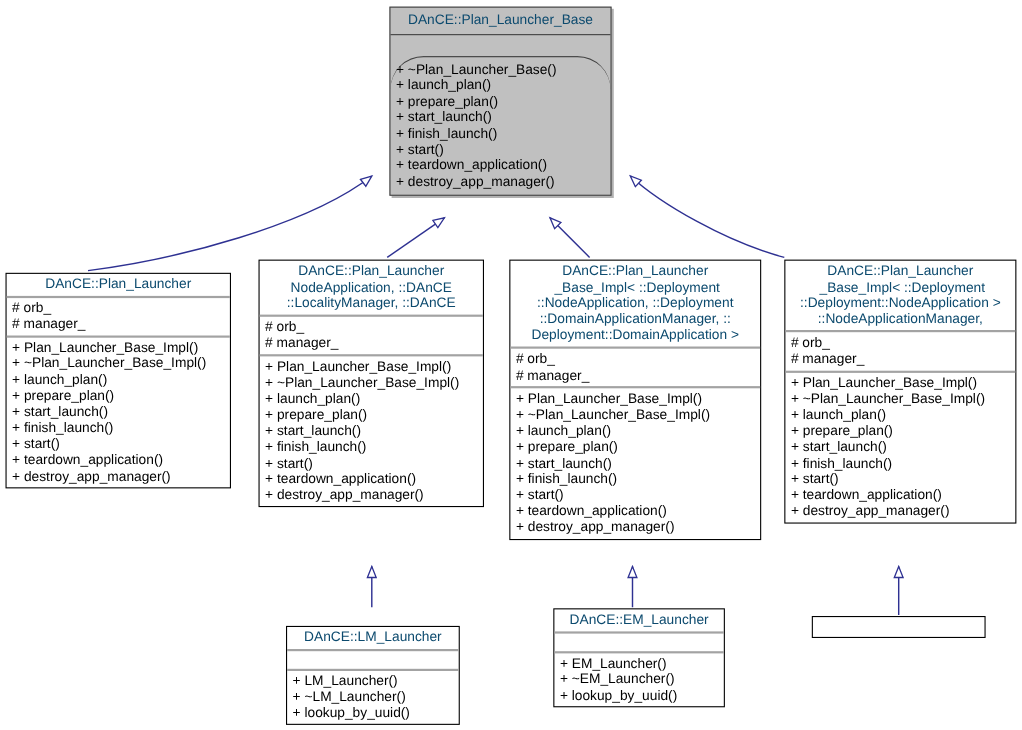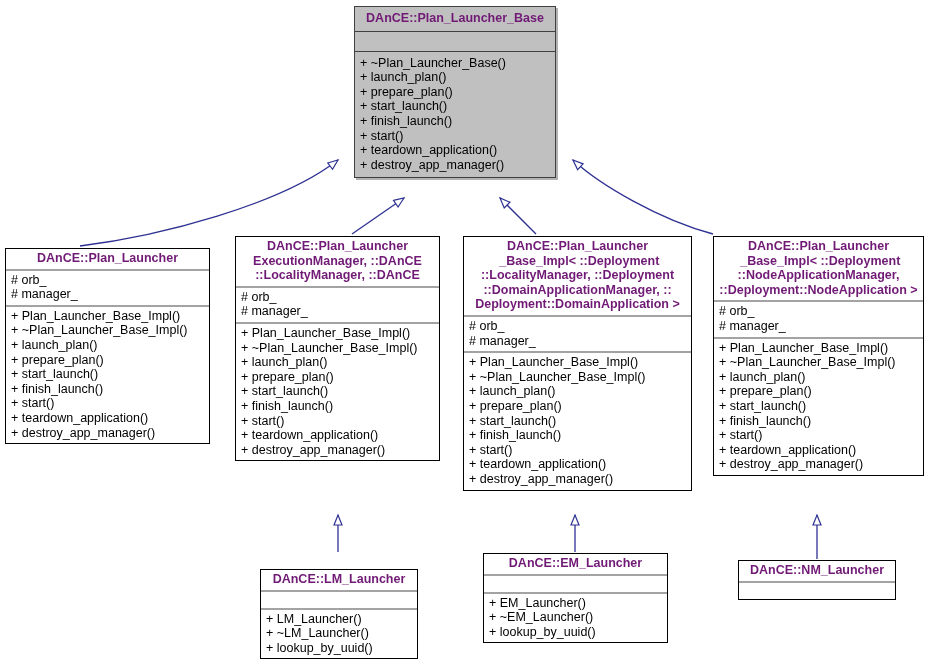--- a/index.html
+++ b/index.html
@@ -45,50 +45,49 @@
   .compartment + .compartment {
     border-top: 2px solid #a3a3a3;
   }
   .uml-class.root .compartment + .compartment {
     border-top: 1px solid #404040;
   }
   .c-title {
     text-align: center;
     font-size: 12.5px;
     line-height: 14.6px;
-    color: #701a75;
+    color: #0c4a6e;
     white-space: pre;
-    font-weight: bold;
   }
   .c-attrs, .c-ops {
     font-size: 12.5px;
     line-height: 14.6px;
     color: #000000;
     text-align: left;
     white-space: pre;
   }
   .c-empty {
     height: 17px;
   }
   .row {
     white-space: pre;
   }
   
   #n-base       { left: 354px; top: 6px;   width: 202px; }
   #n-base .c-title   { padding-top: 4px; padding-bottom: 5px; }
   #n-base .c-empty   { height: 20px; }
-  #n-base .c-ops     { padding-top: 4px; padding-bottom: 5px; }
+  #n-base .c-ops     { padding-top: 4px; padding-bottom: 5px; border-radius: 30px; }
 
   #n-impl-mgr   { left: 5px;   top: 248px; width: 205px; }
   #n-impl-lm    { left: 235px; top: 236px; width: 205px; }
   #n-impl-em    { left: 463px; top: 236px; width: 229px; }
   #n-impl-nm    { left: 713px; top: 236px; width: 211px; }
 
   #n-lm         { left: 260px; top: 569px; width: 158px; }
-  #n-em         { left: 483px; top: 553px; width: 185px; }
+  #n-em         { left: 503px; top: 553px; width: 156px; }
   #n-nm         { left: 738px; top: 560px; width: 158px; }
 
   #n-lm .c-empty, #n-em .c-empty, #n-nm .c-empty { height: 18px; }
 </style>
 </head>
 <body>
 
 <div id="diagram">
 
   <svg class="edges" viewBox="0 0 929 664" xmlns="http://www.w3.org/2000/svg">
@@ -119,47 +118,46 @@
     <div class="compartment c-ops"><div class="row">+ ~Plan_Launcher_Base()</div><div class="row">+ launch_plan()</div><div class="row">+ prepare_plan()</div><div class="row">+ start_launch()</div><div class="row">+ finish_launch()</div><div class="row">+ start()</div><div class="row">+ teardown_application()</div><div class="row">+ destroy_app_manager()</div></div>
   </div>
 
   <div class="uml-class" id="n-impl-mgr">
     <div class="compartment c-title"><div class="row">DAnCE::Plan_Launcher</div></div>
     <div class="compartment c-attrs"><div class="row"># orb_</div><div class="row"># manager_</div></div>
     <div class="compartment c-ops"><div class="row">+ Plan_Launcher_Base_Impl()</div><div class="row">+ ~Plan_Launcher_Base_Impl()</div><div class="row">+ launch_plan()</div><div class="row">+ prepare_plan()</div><div class="row">+ start_launch()</div><div class="row">+ finish_launch()</div><div class="row">+ start()</div><div class="row">+ teardown_application()</div><div class="row">+ destroy_app_manager()</div></div>
   </div>
 
   <div class="uml-class" id="n-impl-lm">
-    <div class="compartment c-title"><div class="row">DAnCE::Plan_Launcher</div><div class="row">ExecutionManager, ::DAnCE</div><div class="row">::LocalityManager, ::DAnCE</div></div>
+    <div class="compartment c-title"><div class="row">DAnCE::Plan_Launcher</div><div class="row">NodeApplication, ::DAnCE</div><div class="row">::LocalityManager, ::DAnCE</div></div>
     <div class="compartment c-attrs"><div class="row"># orb_</div><div class="row"># manager_</div></div>
     <div class="compartment c-ops"><div class="row">+ Plan_Launcher_Base_Impl()</div><div class="row">+ ~Plan_Launcher_Base_Impl()</div><div class="row">+ launch_plan()</div><div class="row">+ prepare_plan()</div><div class="row">+ start_launch()</div><div class="row">+ finish_launch()</div><div class="row">+ start()</div><div class="row">+ teardown_application()</div><div class="row">+ destroy_app_manager()</div></div>
   </div>
 
   <div class="uml-class" id="n-impl-em">
-    <div class="compartment c-title"><div class="row">DAnCE::Plan_Launcher</div><div class="row"> _Base_Impl&lt; ::Deployment</div><div class="row">::LocalityManager, ::Deployment</div><div class="row">::DomainApplicationManager, ::</div><div class="row">Deployment::DomainApplication &gt;</div></div>
+    <div class="compartment c-title"><div class="row">DAnCE::Plan_Launcher</div><div class="row"> _Base_Impl&lt; ::Deployment</div><div class="row">::NodeApplication, ::Deployment</div><div class="row">::DomainApplicationManager, ::</div><div class="row">Deployment::DomainApplication &gt;</div></div>
     <div class="compartment c-attrs"><div class="row"># orb_</div><div class="row"># manager_</div></div>
     <div class="compartment c-ops"><div class="row">+ Plan_Launcher_Base_Impl()</div><div class="row">+ ~Plan_Launcher_Base_Impl()</div><div class="row">+ launch_plan()</div><div class="row">+ prepare_plan()</div><div class="row">+ start_launch()</div><div class="row">+ finish_launch()</div><div class="row">+ start()</div><div class="row">+ teardown_application()</div><div class="row">+ destroy_app_manager()</div></div>
   </div>
 
   <div class="uml-class" id="n-impl-nm">
-    <div class="compartment c-title"><div class="row">DAnCE::Plan_Launcher</div><div class="row"> _Base_Impl&lt; ::Deployment</div><div class="row">::NodeApplicationManager,</div><div class="row">::Deployment::NodeApplication &gt;</div></div>
+    <div class="compartment c-title"><div class="row">DAnCE::Plan_Launcher</div><div class="row"> _Base_Impl&lt; ::Deployment</div><div class="row">::Deployment::NodeApplication &gt;</div><div class="row">::NodeApplicationManager,</div></div>
     <div class="compartment c-attrs"><div class="row"># orb_</div><div class="row"># manager_</div></div>
     <div class="compartment c-ops"><div class="row">+ Plan_Launcher_Base_Impl()</div><div class="row">+ ~Plan_Launcher_Base_Impl()</div><div class="row">+ launch_plan()</div><div class="row">+ prepare_plan()</div><div class="row">+ start_launch()</div><div class="row">+ finish_launch()</div><div class="row">+ start()</div><div class="row">+ teardown_application()</div><div class="row">+ destroy_app_manager()</div></div>
   </div>
 
   <div class="uml-class" id="n-lm">
     <div class="compartment c-title"><div class="row">DAnCE::LM_Launcher</div></div>
     <div class="compartment c-attrs c-empty"></div>
     <div class="compartment c-ops"><div class="row">+ LM_Launcher()</div><div class="row">+ ~LM_Launcher()</div><div class="row">+ lookup_by_uuid()</div></div>
   </div>
 
   <div class="uml-class" id="n-em">
     <div class="compartment c-title"><div class="row">DAnCE::EM_Launcher</div></div>
     <div class="compartment c-attrs c-empty"></div>
     <div class="compartment c-ops"><div class="row">+ EM_Launcher()</div><div class="row">+ ~EM_Launcher()</div><div class="row">+ lookup_by_uuid()</div></div>
   </div>
 
   <div class="uml-class" id="n-nm">
-    <div class="compartment c-title"><div class="row">DAnCE::NM_Launcher</div></div>
     <div class="compartment c-attrs c-empty"></div>
   </div>
 
 </div>
 
 </body></html>

